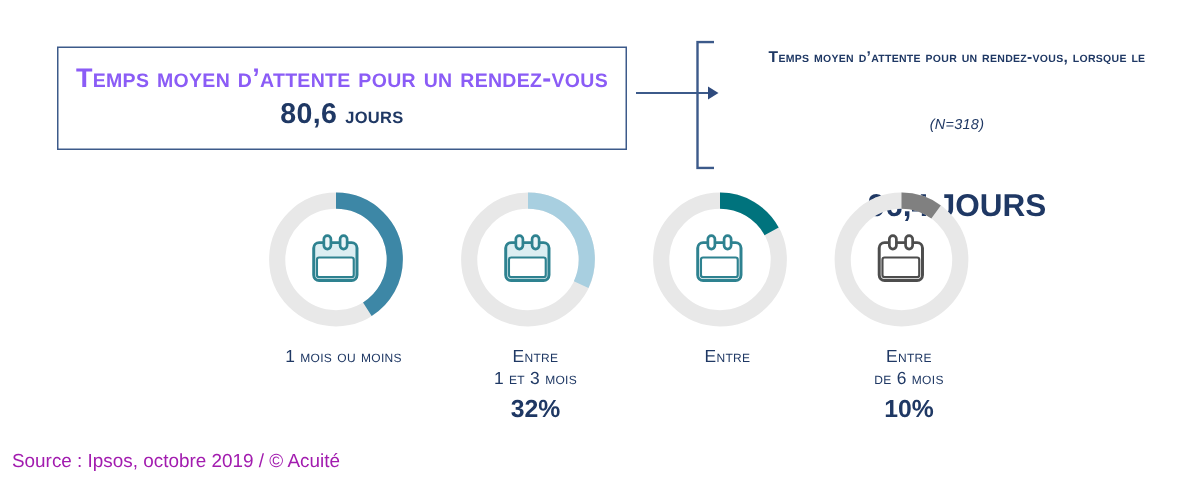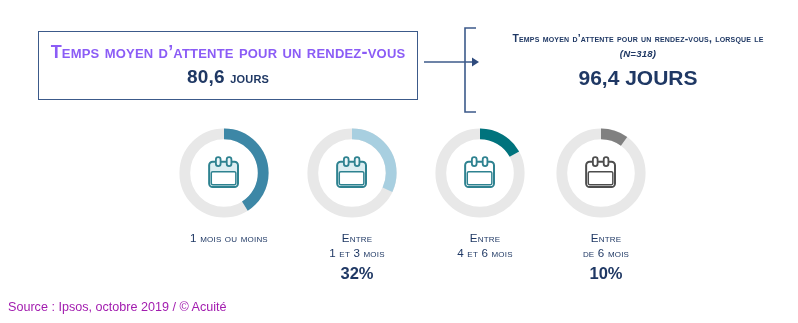--- a/index.html
+++ b/index.html
@@ -76,33 +76,34 @@
   #right-stat-text {
     position: absolute;
     left: 18px; top: 0;
     width: 314px; height: 86px;
     display: flex;
     flex-direction: column;
     align-items: center;
     justify-content: flex-start;
     padding-top: 5px;
     box-sizing: border-box;
+    gap: 30px;
   }
   .right-line {
     color: #1F3864;
     font-size: 10.4px;
     font-weight: bold;
     line-height: 1.42;
     text-align: center;
     white-space: nowrap;
   }
   #right-stat-n {
     color: #1F3864;
     font-size: 9.6px;
-    font-weight: bold;
+    font-weight: normal;
     font-style: italic;
     line-height: 1.45;
     text-align: left;
   }
   #right-stat-value {
     color: #1F3864;
     font-size: 21px;
     font-weight: bold;
     line-height: 1.3;
     margin-top: 3px;
@@ -243,21 +244,20 @@
         <g transform="translate(33,33) scale(0.92)">
           <rect x="2" y="6" width="32" height="28" rx="4" ry="4" fill="#FFFFFF" stroke="#2E8290" stroke-width="2.2"></rect>
           <rect x="4.4" y="17" width="27.2" height="14.5" rx="1.6" ry="1.6" fill="#FFFFFF" stroke="#2E8290" stroke-width="1.6"></rect>
           <rect x="9.5" y="0.8" width="5.2" height="10" rx="2.6" ry="2.6" fill="#FFFFFF" stroke="#2E8290" stroke-width="2"></rect>
           <rect x="21.5" y="0.8" width="5.2" height="10" rx="2.6" ry="2.6" fill="#FFFFFF" stroke="#2E8290" stroke-width="2"></rect>
         </g>
       </svg>
     </div>
     <div class="donut-caption">
       <span class="caption-line smallcaps">Entre</span>
-      <span class="caption-line smallcaps">4 et 6 mois</span>
     </div>
   </div>
 
   <div class="donut-cell" style="left:537px;">
     <div class="donut-chart">
       <svg viewBox="0 0 100 100" width="98" height="98" xmlns="http://www.w3.org/2000/svg">
         <circle cx="50" cy="50" r="40" fill="none" stroke="#E8E8E8" stroke-width="11"></circle>
         <circle cx="50" cy="50" r="40" fill="none" stroke="#808080" stroke-width="11" stroke-dasharray="25.1 226.2" stroke-dashoffset="0" transform="rotate(-90 50 50)"></circle>
         <g transform="translate(33,33) scale(0.92)">
           <rect x="2" y="6" width="32" height="28" rx="4" ry="4" fill="#FFFFFF" stroke="#4D4D4D" stroke-width="2.2"></rect>

